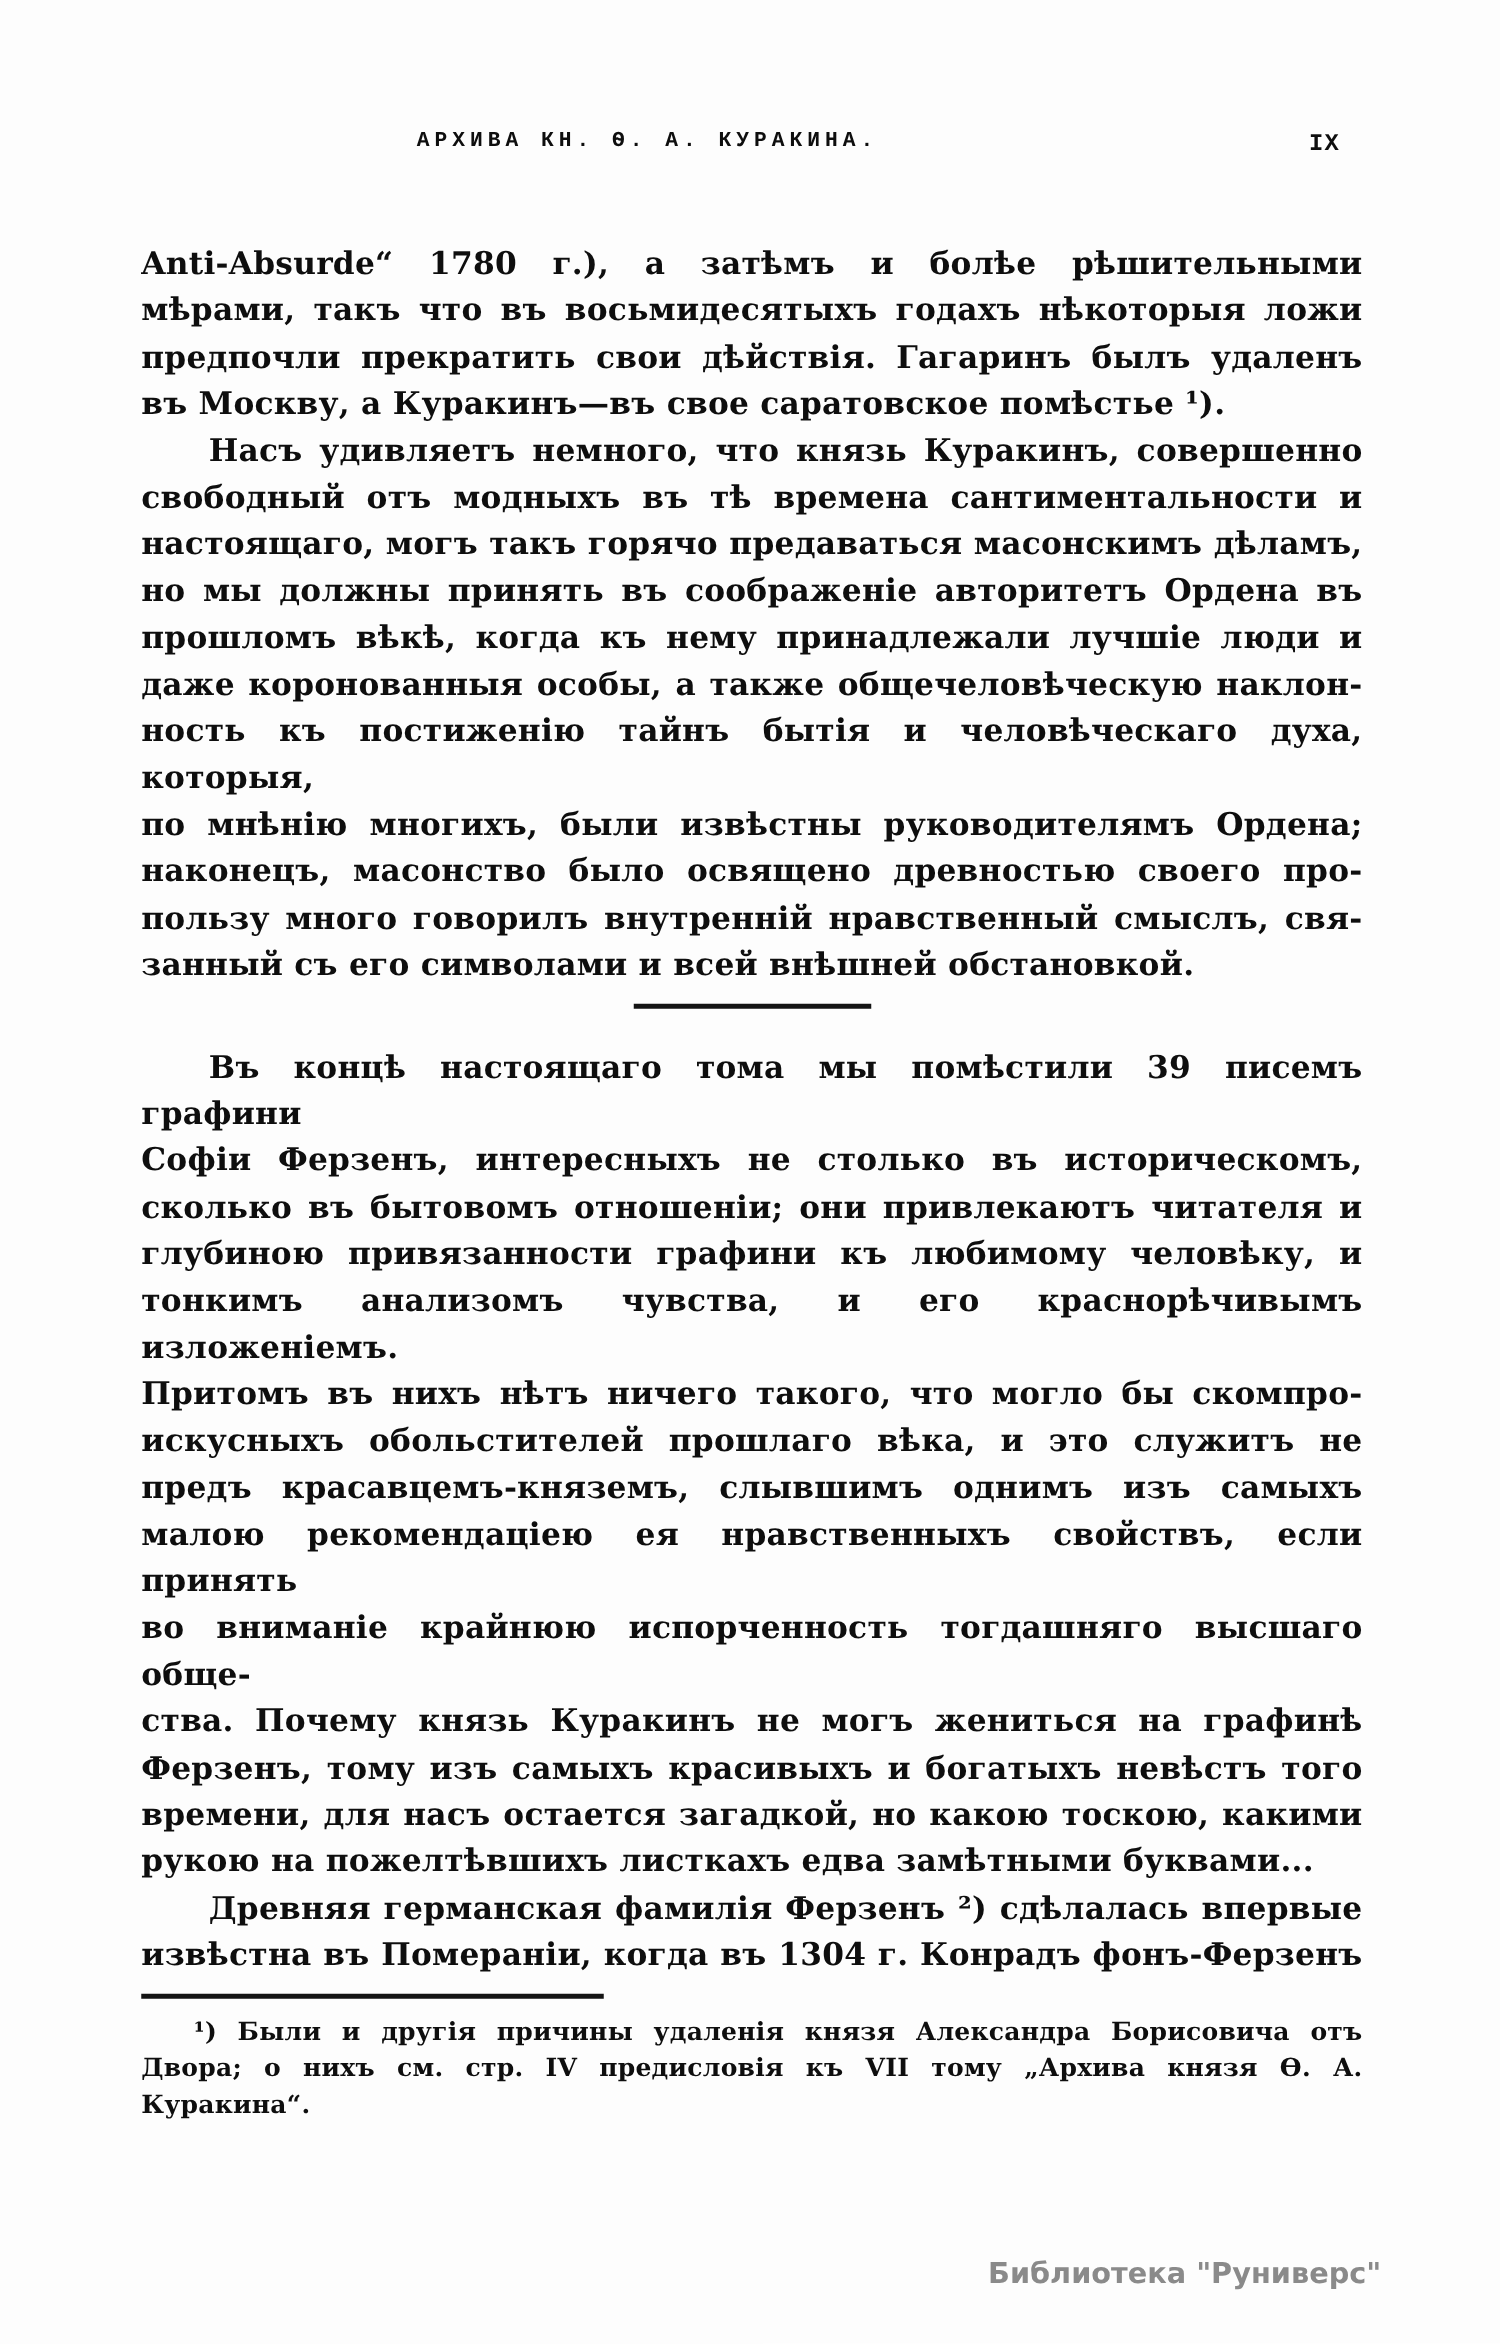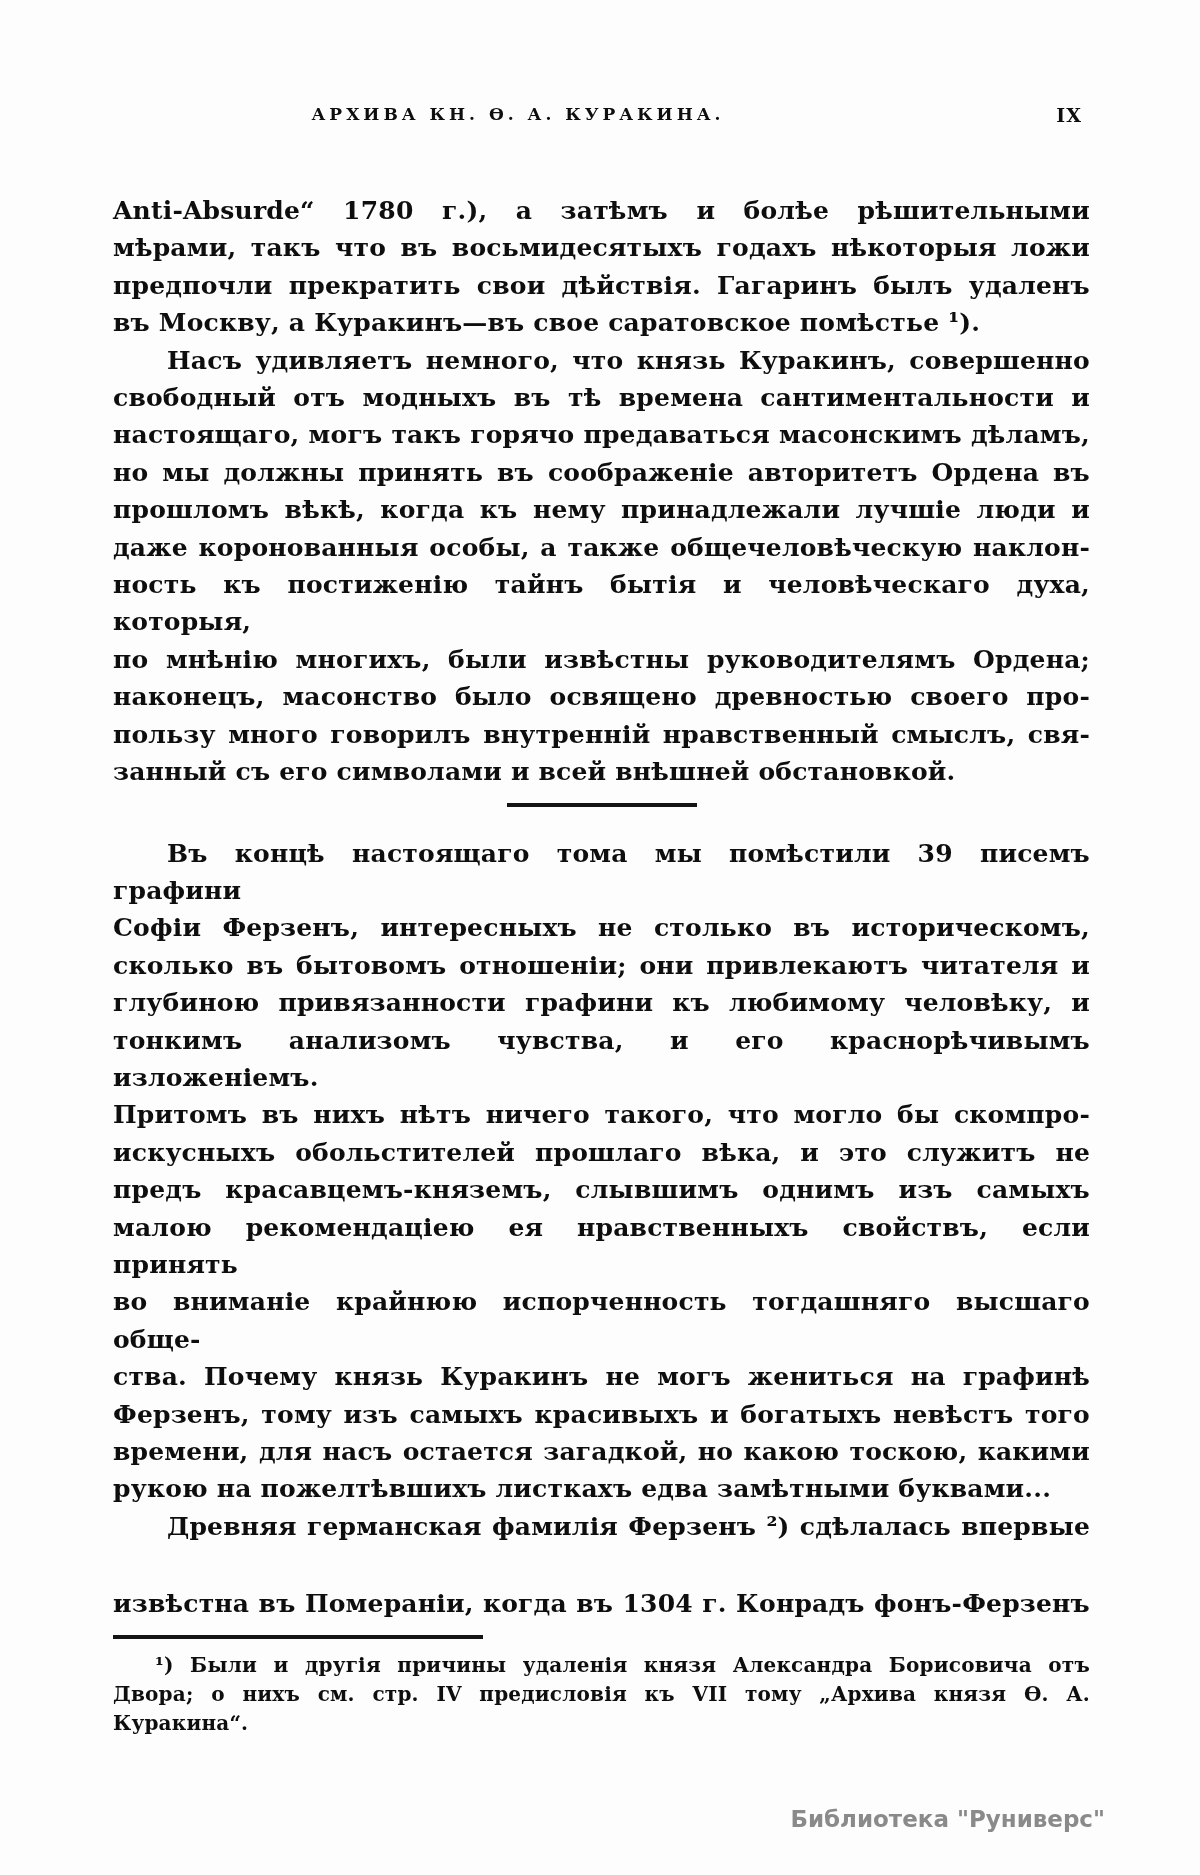--- a/index.html
+++ b/index.html
@@ -16,35 +16,36 @@
     color: #0e0e0e;
     font-family: "DejaVu Serif", "Liberation Serif", serif;
   }
   
   .running-head {
     position: absolute;
     top: 104px;
     left: 113px;
     width: 977px;
     height: 32px;
+    font-family: Liberation Mono, monospace;
   }
   .running-title {
     position: absolute;
     left: 0;
     top: 0;
     width: 810px;
     text-align: center;
     font-size: 17px;
     font-weight: bold;
     letter-spacing: 4px;
     white-space: nowrap;
   }
   .page-number {
     position: absolute;
-    right: 8px;
+    right: 18px;
     top: 0;
     font-size: 19px;
     font-weight: bold;
     letter-spacing: 1px;
   }
   
   .body-column {
     position: absolute;
     top: 192px;
     left: 113px;
@@ -54,21 +55,21 @@
     line-height: 37.4px;
     letter-spacing: 0.2px;
   }
   .para { margin: 0; }
   .line {
     text-align: justify;
     text-align-last: justify;
     white-space: normal;
   }
   .line.last { text-align-last: left; }
-  .para[data-justify-last="true"] .line.last { text-align-last: justify; margin-top: 40px; }
+  .para[data-justify-last="true"] .line.last { text-align-last: justify; }
   .para[data-indent="true"] .line.first { text-indent: 54px; }
   .section-divider {
     width: 190px;
     height: 4px;
     background: #141414;
     margin: 12px auto 28px auto;
   }
   
   .footnote-rule {
     width: 370px;

